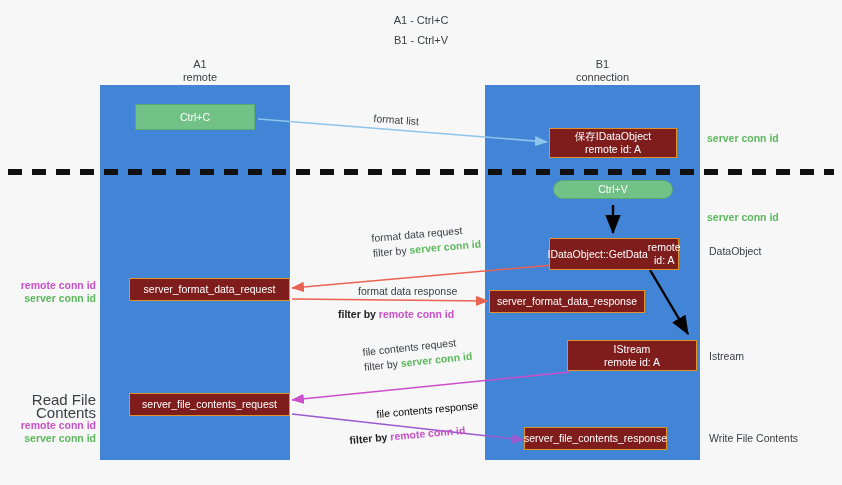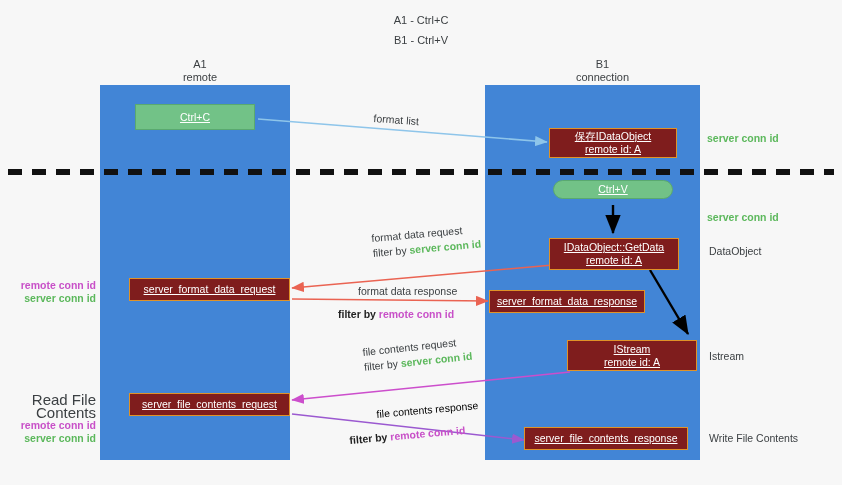--- a/index.html
+++ b/index.html
@@ -28,21 +28,20 @@
   .lane{background:#4285d6;}
 
   
   .box{
     box-sizing:border-box;
     display:flex;align-items:center;justify-content:center;
     text-align:center;
     font-size:10.5px;color:#ffffff;
     line-height:13px;
     border:1px solid rgba(0,0,0,0.12);
-    text-decoration:underline;
   }
   .box-green{background:#72c287;border-color:#5aa96f;}
   .box-orange{background:#7f1d1d;border-color:#e09328;}
 
   
   .lbl{font-size:10.5px;line-height:13px;color:#3c4043;white-space:nowrap;}
   .lbl-green{color:#5cb85c;font-weight:bold;}
   .lbl-purple{color:#c850c8;font-weight:bold;}
   .lbl-dark{color:#3c4043;}
   .lbl-right{font-size:10.5px;color:#3c4043;}
@@ -126,35 +125,35 @@
 
   <div class="abs box box-orange" style="left:549px;top:128px;width:128px;height:30px;flex-direction:column;">
     <span>保存IDataObject</span>
     <span>remote id: A</span>
   </div>
 
   <div class="abs box box-green" style="left:553px;top:180px;width:120px;height:19px;border-radius:12px;">
     <span>Ctrl+V</span>
   </div>
 
-  <div class="abs box box-orange" style="left:549px;top:238px;width:130px;height:32px;flex-direction:column;">
+  <div class="abs box box-orange" style="left:549px;top:238px;width:130px;height:32px;">
     <span>IDataObject::GetData</span>
     <span>remote id: A</span>
   </div>
 
   <div class="abs box box-orange" style="left:567px;top:340px;width:130px;height:31px;flex-direction:column;">
     <span>IStream</span>
     <span>remote id: A</span>
   </div>
 
   <div class="abs box box-orange" style="left:489px;top:290px;width:156px;height:23px;">
     <span>server_format_data_response</span>
   </div>
 
-  <div class="abs box box-orange" style="left:524px;top:427px;width:164px;height:23px;">
+  <div class="abs box box-orange" style="left:524px;top:427px;width:143px;height:23px;">
     <span>server_file_contents_response</span>
   </div>
 
   <div class="abs rot lbl" style="left:374px;top:112px;transform:rotate(4deg);">format list</div>
 
   <div class="abs rot" style="left:371px;top:232px;transform:rotate(-5deg);">
     <div class="lbl">format data request</div>
     <div class="lbl" style="margin-top:2px;">
       <span>filter by</span>
       <span class="lbl-green">server conn id</span>

